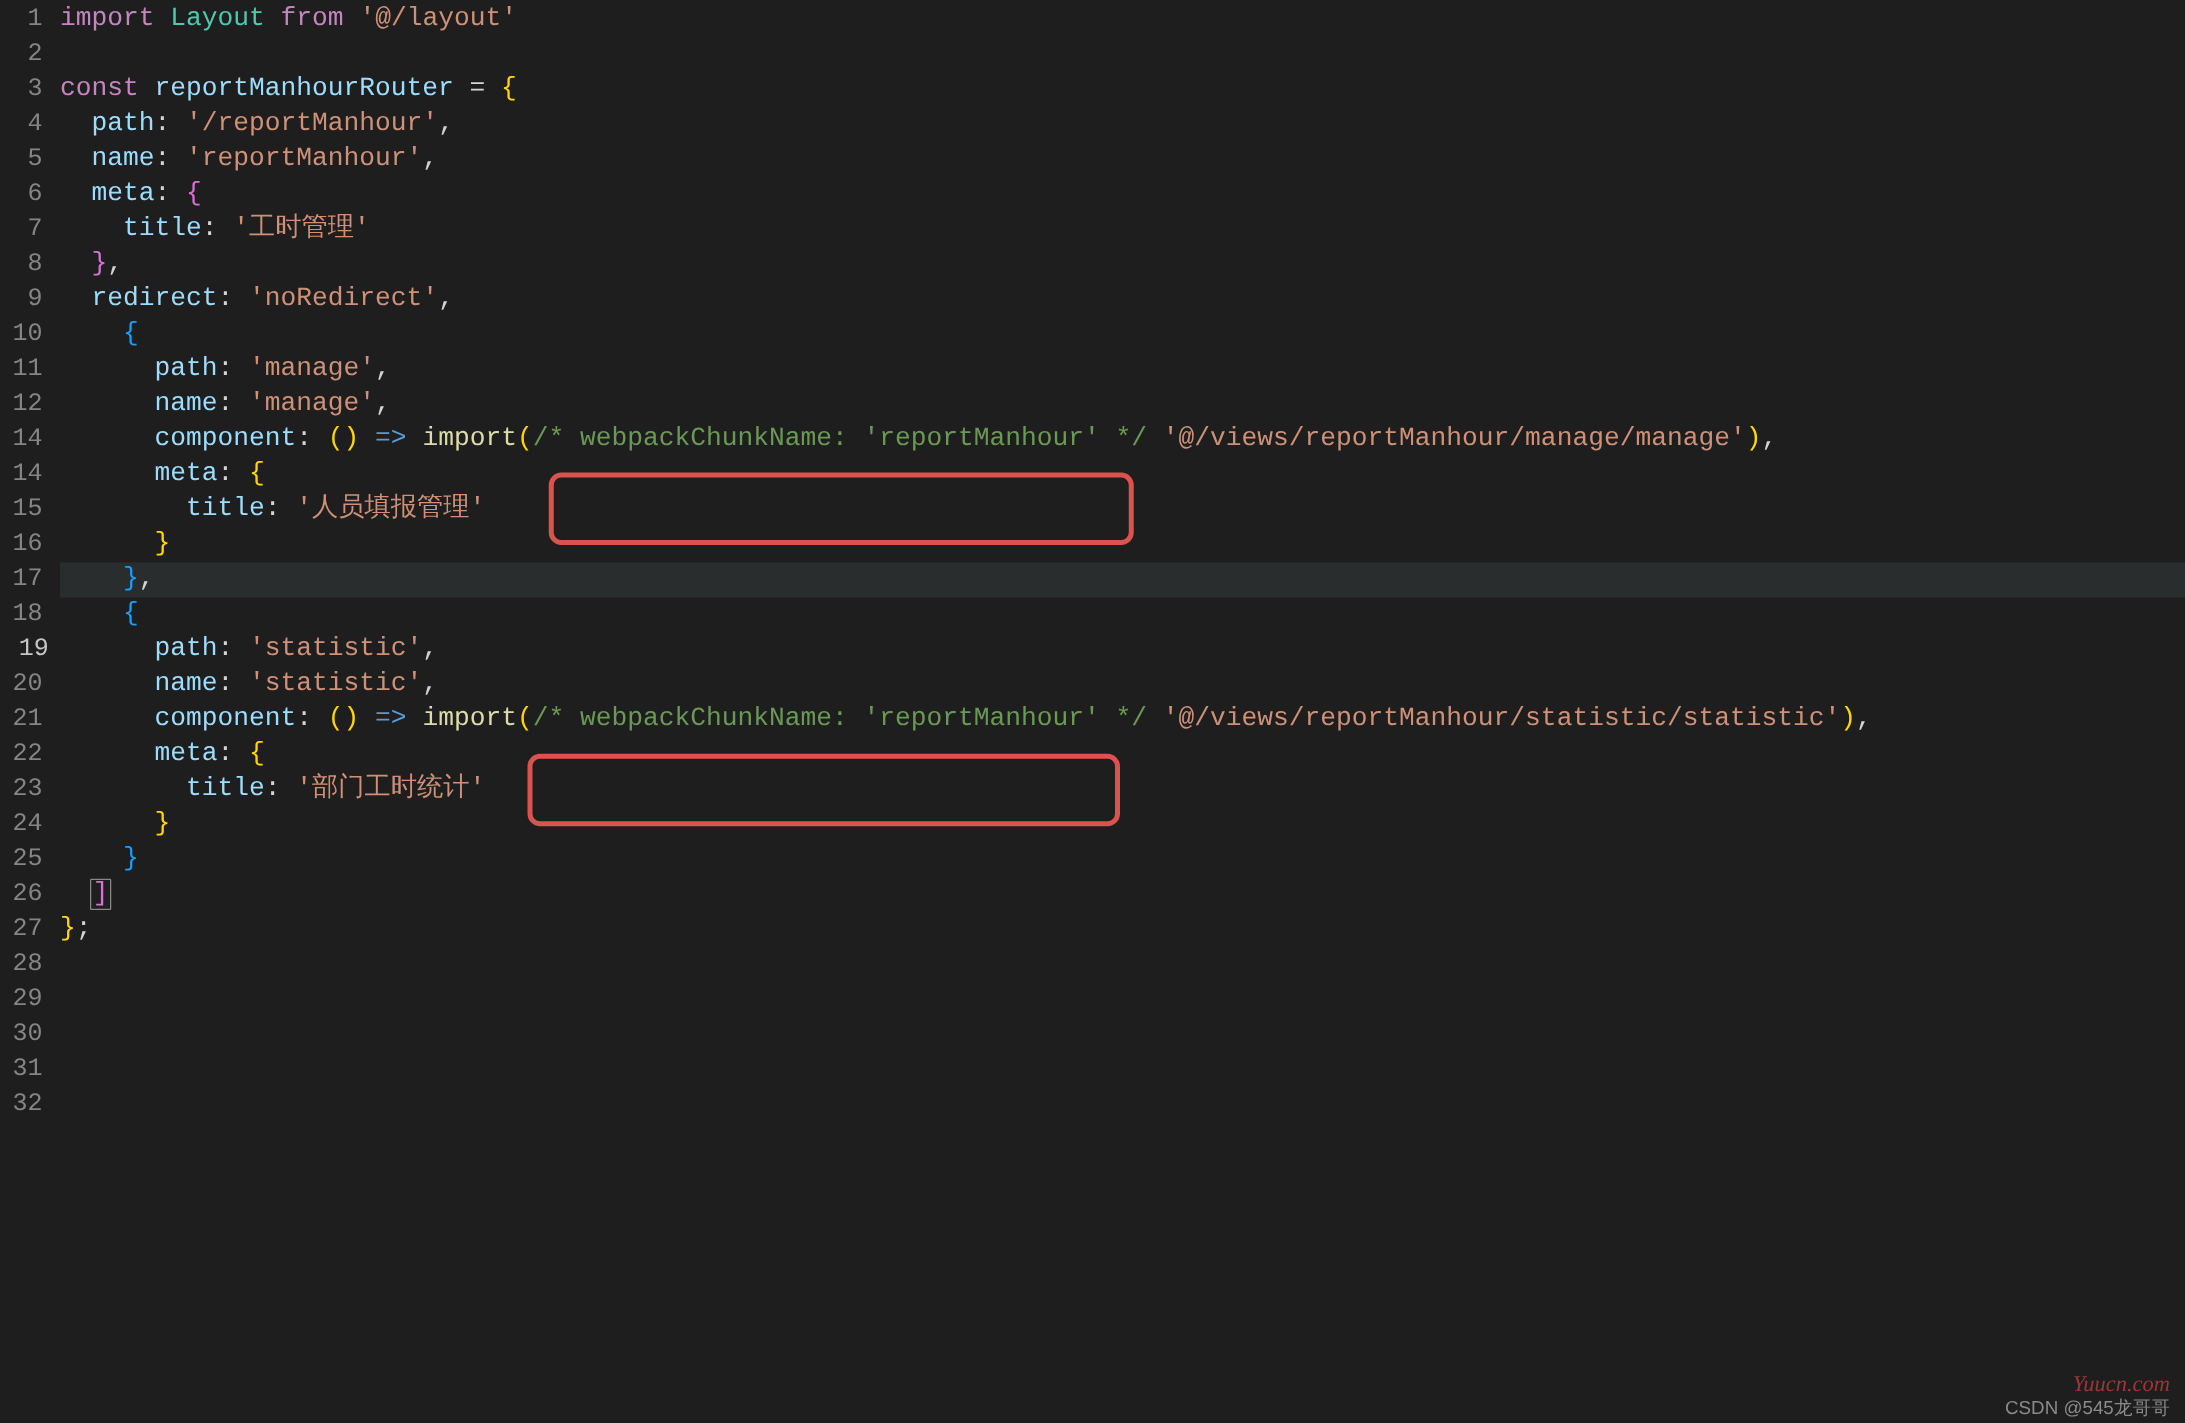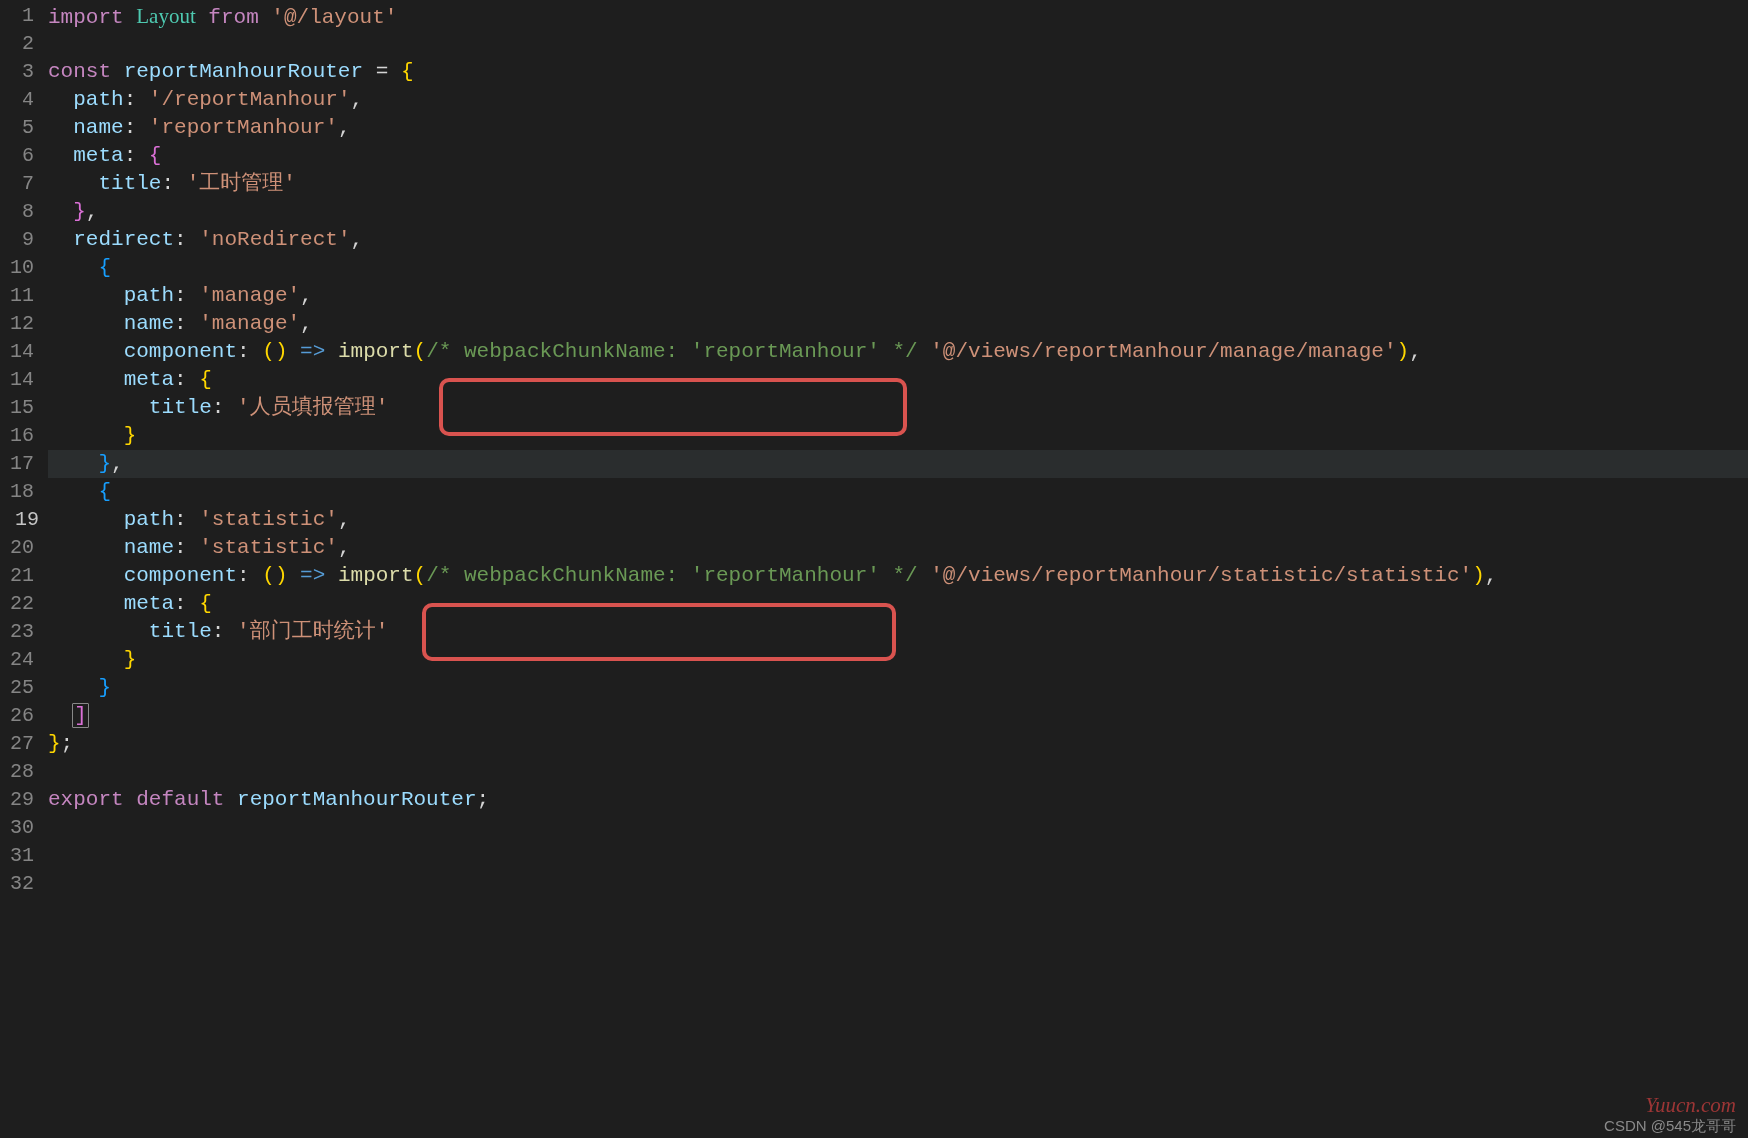--- a/index.html
+++ b/index.html
@@ -6,36 +6,36 @@
   html, body { width: 1748px; height: 1138px; background: #1e1e1e; font-family: Menlo, Monaco, "Courier New", monospace; font-size: 21px; overflow: hidden; }
   .editor { display: flex; width: 100%; height: 100%; }
   .gutter { width: 48px; flex-shrink: 0; padding-top: 2px; }
   .gutter .ln { height: 28px; line-height: 28px; text-align: right; padding-right: 14px; color: #858585; font-size: 20px; }
   .gutter .ln.active { color: #c6c6c6; margin-left: 15px; }
   .code { flex: 1; padding-top: 2px; position: relative; }
   .line { height: 28px; line-height: 28px; white-space: pre; color: #d4d4d4; position: relative; }
   .line.hl { background: #2a2d2e; }
   .tok-keyword { color: #c586c0; }
   .tok-ident   { color: #9cdcfe; }
-  .tok-type    { color: #4ec9b0; font-family: Liberation Serif, serif; }
+  .tok-type    { color: #4ec9b0; }
   .tok-string  { color: #ce9178; }
   .tok-brace   { color: #ffd700; }
   .tok-brace2  { color: #da70d6; }
   .tok-brace3  { color: #179fff; }
   .tok-comment { color: #6a9955; }
   .tok-arrow   { color: #569cd6; }
   .tok-func    { color: #dcdcaa; }
   .tok-plain   { color: #d4d4d4; }
   .bracket-match { border: 1px solid #888; border-radius: 1px; padding: 0 1px; margin: 0 -1px; }
 
   .annot { position: absolute; border: 4px solid #d9534f; border-radius: 10px; pointer-events: none; }
   .annot1 { left: 391px; top: 378px; width: 468px; height: 58px; }
   .annot2 { left: 374px; top: 603px; width: 474px; height: 58px; }
 
-  .wm1 { position: absolute; right: 12px; bottom: 20px; color: #b33a3a; font-family: Georgia, serif; font-style: italic; font-size: 21px; opacity: 0.85; }
+  .wm1 { position: absolute; right: 12px; bottom: 20px; color: #b33a3a; font-family: Georgia, serif; font-style: italic; font-size: 18px; opacity: 0.85; }
   .wm2 { position: absolute; right: 12px; bottom: 2px; color: #8a8a8a; font-size: 15px; font-family: sans-serif; }
 </style>
 </head>
 <body>
 
 <div class="editor">
   <div class="gutter">
       <div class="ln">1</div>
       <div class="ln">2</div>
       <div class="ln">3</div>
@@ -95,16 +95,15 @@
       <div class="line"><span class="tok-plain">      </span><span class="tok-ident">path</span><span class="tok-plain">: </span><span class="tok-string">'statistic'</span><span class="tok-plain">,</span></div>
       <div class="line"><span class="tok-plain">      </span><span class="tok-ident">name</span><span class="tok-plain">: </span><span class="tok-string">'statistic'</span><span class="tok-plain">,</span></div>
       <div class="line"><span class="tok-plain">      </span><span class="tok-ident">component</span><span class="tok-plain">: </span><span class="tok-brace">(</span><span class="tok-brace">)</span><span class="tok-plain"> </span><span class="tok-arrow">=&gt;</span><span class="tok-plain"> </span><span class="tok-func">import</span><span class="tok-brace">(</span><span class="tok-comment">/* webpackChunkName: 'reportManhour' */</span><span class="tok-plain"> </span><span class="tok-string">'@/views/reportManhour/statistic/statistic'</span><span class="tok-brace">)</span><span class="tok-plain">,</span></div>
       <div class="line"><span class="tok-plain">      </span><span class="tok-ident">meta</span><span class="tok-plain">: </span><span class="tok-brace">{</span></div>
       <div class="line"><span class="tok-plain">        </span><span class="tok-ident">title</span><span class="tok-plain">: </span><span class="tok-string">'部门工时统计'</span></div>
       <div class="line"><span class="tok-plain">      </span><span class="tok-brace">}</span></div>
       <div class="line"><span class="tok-plain">    </span><span class="tok-brace3">}</span></div>
       <div class="line"><span class="tok-plain">  </span><span class="tok-brace2 bracket-match">]</span></div>
       <div class="line"><span class="tok-brace">}</span><span class="tok-plain">;</span></div>
       <div class="line"><span class="tok-plain"></span></div>
-      <div class="line"><span class="tok-keyword">export</span><span class="tok-plain"> </span><span class="tok-keyword">default</span><span class="tok-plain"> </span><span class="tok-ident">reportManhourRouter</span><span class="tok-plain">;</span></div>
       <div class="line"><span class="tok-plain"></span></div>
     </div>
 </div>
 
 </body></html>

